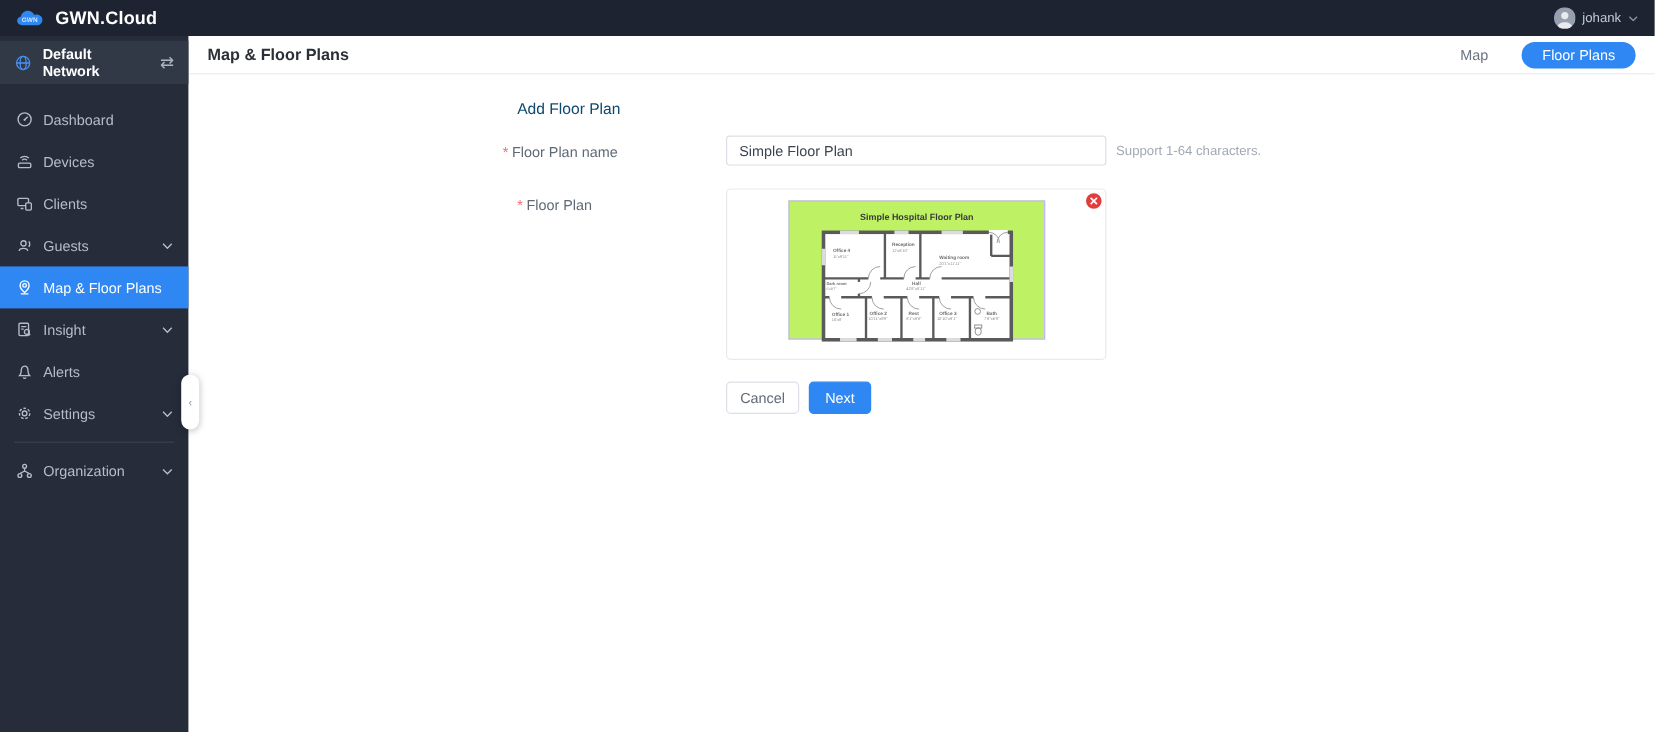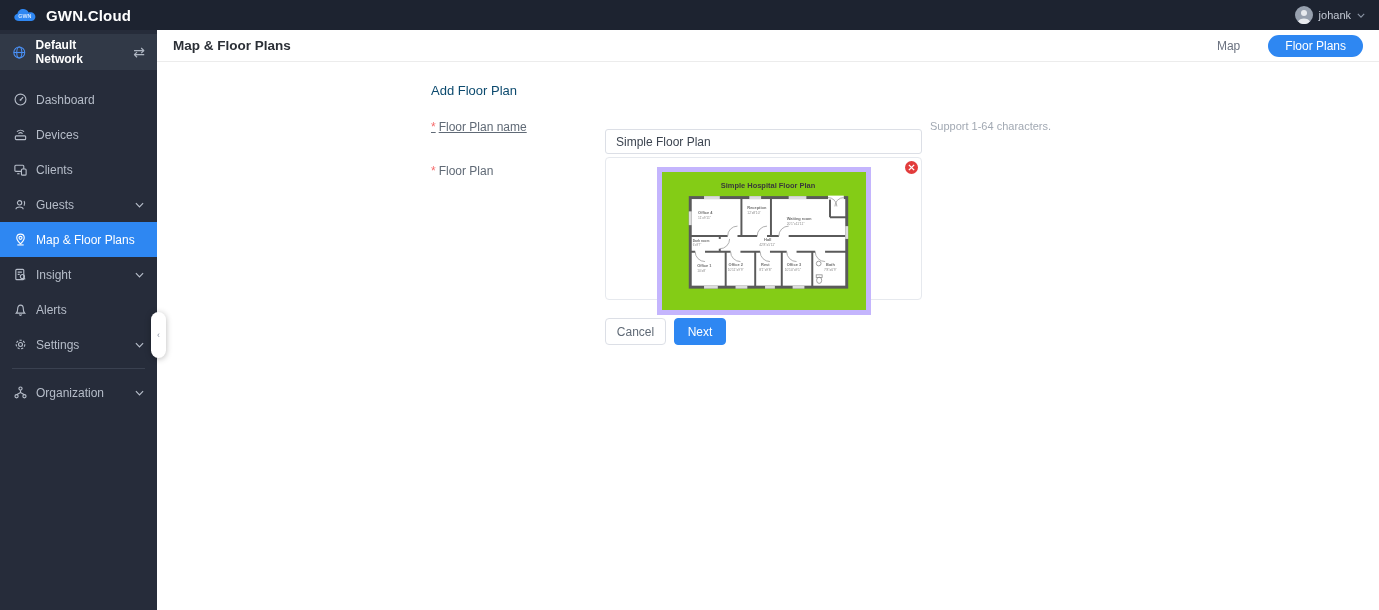--- a/index.html
+++ b/index.html
@@ -45,26 +45,26 @@
   .fp-pill { background:#2e87f2; color:#fff; font-size:12px; padding:4px 17px;
     border-radius:12px; cursor:pointer; border:none; font-family:inherit; }
 
   
   .content { position:absolute; left:157px; top:62px; right:0; bottom:0; background:#fff; }
   .form-title { position:absolute; left:274px; top:21px; font-size:13px; color:#0c4a6e; }
   .f-label { position:absolute; font-size:12px; color:#606a76; }
   .req { color:#f56c6c; margin-right:3px; }
   .name-input { position:absolute; left:448px; top:51px; width:317px; height:25px;
     border:1px solid #dcdfe6; border-radius:3px; font-size:12px; color:#3c4450;
-    padding:0 10px; font-family:inherit; outline:none;margin-top:16px; }
+    padding:0 10px; font-family:inherit; outline:none; }
   .hint { position:absolute; left:773px; top:58px; font-size:11px; color:#a2a9b3; }
   .preview { position:absolute; left:448px; top:95px; width:317px; height:143px;
     border:1px solid #e6e9ee; border-radius:4px; background:#fff; }
-  .plan-frame { position:absolute; left:51px; top:9px; width:214px; height:148px;
-    border:5px solid #c4b5fd; background:#84cc16; }
+  .plan-frame { position:absolute; left:51px; top:9px; width:214px; height:116px;
+    border:1px solid #c4b5fd; background:#bef264; }
   .delete-btn { position:absolute; right:3px; top:3px; width:13px; height:13px;
     border-radius:50%; background:#e23c3c; display:flex; align-items:center;
     justify-content:center; cursor:pointer; border:none; padding:0; }
   .btn { position:absolute; top:256px; height:27px; border-radius:4px; font-size:12px;
     font-family:inherit; cursor:pointer; }
   .btn-cancel { left:448px; width:61px; background:#fff; border:1px solid #dcdfe6; color:#606a76; }
   .btn-next { left:517px; width:52px; background:#2e87f2; border:1px solid #2e87f2; color:#fff; }
 
   .rm { font-size:4px; fill:#6e6e6e; font-weight:bold; }
   .rd { font-size:3.4px; fill:#8a8a8a; }
@@ -222,21 +222,21 @@
   <div class="header-right">
     <span class="map-link">Map</span>
     <button class="fp-pill">Floor Plans</button>
   </div>
 </div>
 
 <div class="content">
 
   <div class="form-title">Add Floor Plan</div>
 
-  <div class="f-label" style="left:274px; top:58px;text-decoration:underline;">
+  <div class="f-label" style="left:262px; top:58px;">
     <span class="req">*</span><span>Floor Plan name</span>
   </div>
   <input class="name-input" type="text" value="Simple Floor Plan" style="">
   <div class="hint">Support 1-64 characters.</div>
 
   <div class="f-label" style="left:274px; top:102px;">
     <span class="req">*</span><span>Floor Plan</span>
   </div>
 
   <div class="preview">

